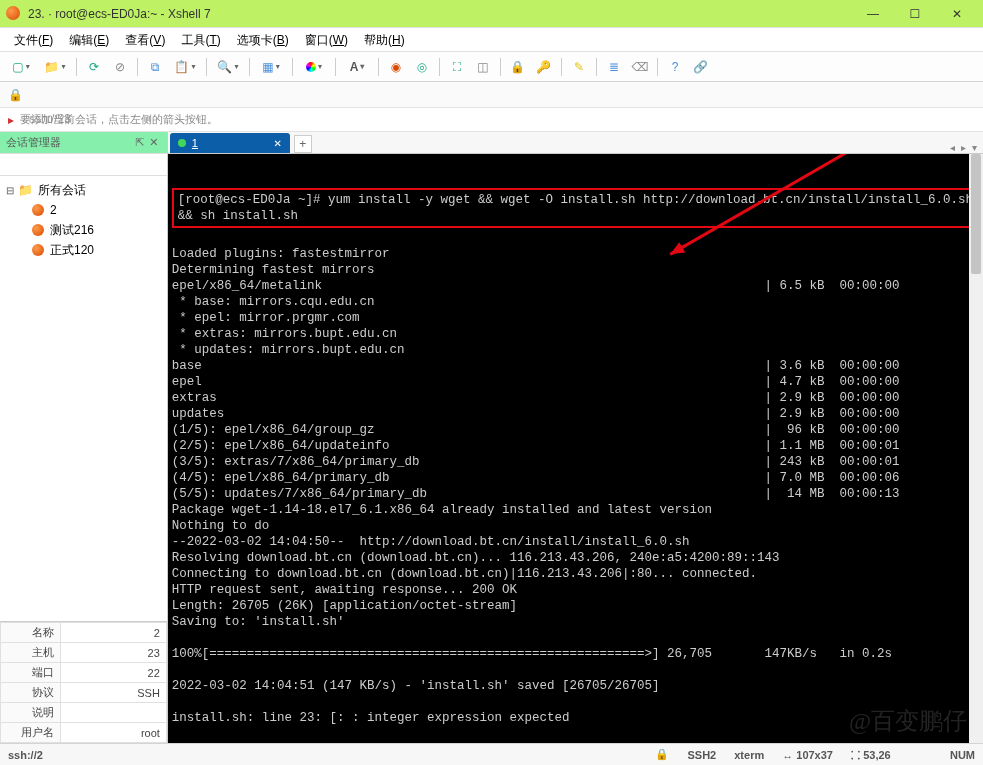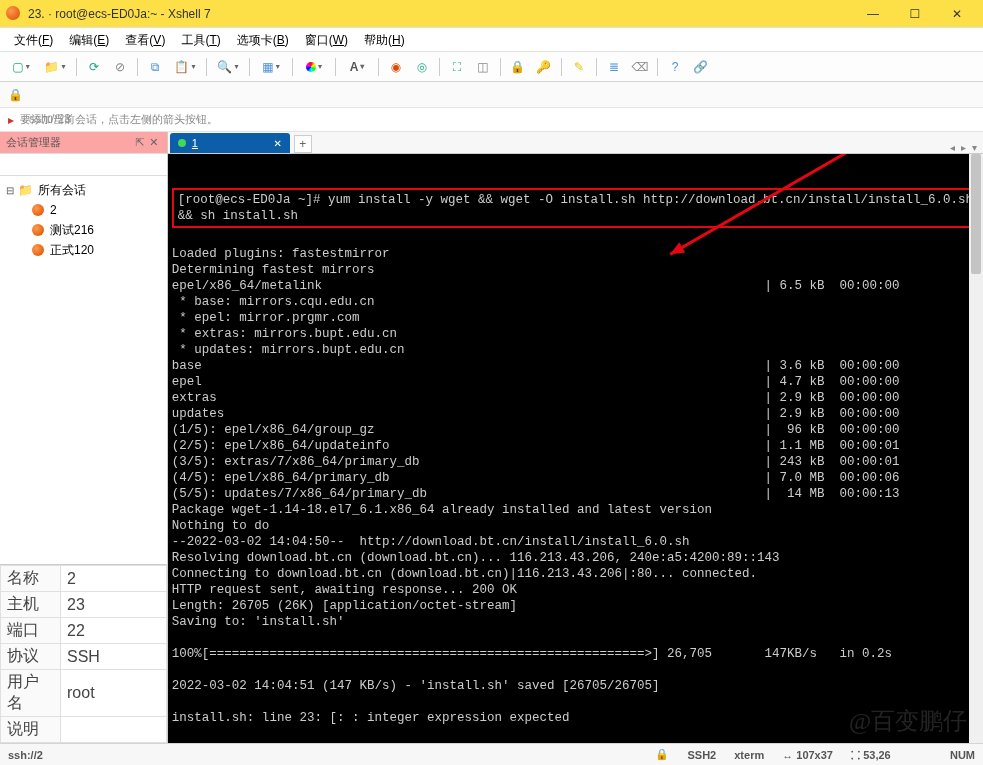--- a/index.html
+++ b/index.html
@@ -1,18 +1,18 @@
 <!DOCTYPE html>
 <html><head>
 <meta charset="utf-8">
 <style>
 * { box-sizing: border-box; margin: 0; padding: 0; }
 body { font-family: "Microsoft YaHei", "Segoe UI", sans-serif; font-size: 12px; background: #fff; width: 983px; height: 765px; position: relative; overflow: hidden; }
 
-.title-bar { height: 28px; display: flex; align-items: center; padding: 0 6px; background: #fde047; border-bottom: 1px solid #e0e0e0; }
+.title-bar { height: 28px; display: flex; align-items: center; padding: 0 6px; background: #bef264; border-bottom: 1px solid #e0e0e0; }
 .title-bar .app-icon { width: 16px; height: 16px; margin-right: 6px; }
 .title-bar .title-text { flex: 1; color: #333; font-size: 12px; }
 .title-bar .win-btns { display: flex; gap: 2px; }
 .title-bar .win-btn { width: 40px; height: 22px; display: flex; align-items: center; justify-content: center; color: #333; cursor: default; }
 
 .menu-bar { height: 24px; display: flex; align-items: flex-end; padding: 0 8px; gap: 4px; border-bottom: 1px solid #e0e0e0; }
 .menu-item { padding: 2px 6px; cursor: default; }
 .menu-item .hotkey { text-decoration: underline; }
 
 .toolbar { height: 30px; display: flex; align-items: center; padding: 0 6px; gap: 4px; border-bottom: 1px solid #d4d4d4; background: #fdfdfd; }
@@ -24,35 +24,35 @@
 .address-bar { height: 26px; display: flex; align-items: center; padding: 0 8px; border-bottom: 1px solid #e4e4e4; background: #fafafa; }
 .address-bar .lock { color: #e6a800; margin-right: 6px; }
 .address-bar .addr-text { color: #999; flex: 1; margin-top: 48px; }
 
 .hint-bar { height: 24px; display: flex; align-items: center; padding: 0 8px; border-bottom: 1px solid #e4e4e4; color: #888; font-size: 11px; }
 .hint-bar .flag { color: #d32f2f; margin-right: 6px; font-size: 12px; }
 
 .workspace { display: flex; height: calc(765px - 28px - 24px - 30px - 26px - 24px - 22px); }
 
 .sidebar { width: 201px; display: flex; flex-direction: column; border-right: 1px solid #ccc; }
-.side-header { height: 22px; display: flex; align-items: center; padding: 0 6px; background: #fca5a5; border-bottom: 1px solid #ddd; font-size: 11px; color: #555; }
+.side-header { height: 22px; display: flex; align-items: center; padding: 0 6px; background: #86efac; border-bottom: 1px solid #ddd; font-size: 11px; color: #555; }
 .side-header .title { flex: 1; }
 .side-header .ctrl { width: 14px; text-align: center; cursor: default; color: #666; }
 .side-filter { height: 22px; border-bottom: 1px solid #ddd; }
 .side-filter input { width: 100%; height: 100%; border: none; padding: 0 6px; outline: none; font-size: 12px; }
 .tree { flex: 1; padding: 4px 2px; overflow: auto; }
 .tree-row { display: flex; align-items: center; height: 20px; padding-left: 4px; cursor: default; }
 .tree-toggle { width: 12px; color: #555; font-size: 10px; }
 .tree-icon { width: 16px; height: 16px; margin-right: 4px; display: inline-flex; align-items: center; justify-content: center; }
 .tree-icon.folder { color: #e6b800; }
 .tree-icon.sess::before { content: ""; width: 12px; height: 12px; border-radius: 50%; background: radial-gradient(circle at 35% 35%, #ff9a4a, #d94a00); display: block; }
 .tree-row.child { padding-left: 28px; }
 
 .props { border-top: 1px solid #ccc; }
-.props table { width: 100%; border-collapse: collapse; font-size: 16px; }
+.props table { width: 100%; border-collapse: collapse; font-size: 11px; text-align: right; }
 .props td { border: 1px solid #e0e0e0; padding: 2px 6px; height: 18px; color: #444; }
 .props td:first-child { width: 60px; background: #fafafa; }
 
 .main { flex: 1; display: flex; flex-direction: column; background: #fff; }
 .tabs { height: 22px; display: flex; align-items: flex-end; background: #f7f7f7; border-bottom: 1px solid #ccc; padding-left: 2px; position: relative; }
 .tab { height: 20px; min-width: 120px; display: flex; align-items: center; padding: 0 8px; background: #0d5ea8; color: #fff; border-radius: 3px 3px 0 0; margin-right: 2px; font-size: 11px; gap: 6px; cursor: default; }
 .tab .dot { width: 8px; height: 8px; border-radius: 50%; background: #41d75a; }
 .tab .lbl { flex: 1; text-decoration: underline; }
 .tab .close { font-size: 10px; cursor: default; }
 .tab-add { width: 18px; height: 18px; display: flex; align-items: center; justify-content: center; border: 1px solid #ccc; margin-left: 2px; cursor: default; background: #fff; font-size: 12px; color: #666; }
@@ -189,26 +189,26 @@
             </tr>
         <tr>
               <td>端口</td>
               <td>22</td>
             </tr>
         <tr>
               <td>协议</td>
               <td>SSH</td>
             </tr>
         <tr>
+              <td>说明</td>
+              <td></td>
+            </tr>
+        <tr>
               <td>用户名</td>
               <td>root</td>
-            </tr>
-        <tr>
-              <td>说明</td>
-              <td></td>
             </tr>
       </tbody>
         </table>
     </div>
   </div>
 
   <div class="main">
     <div class="tabs">
       <div class="tab">
         <span class="dot"></span>

